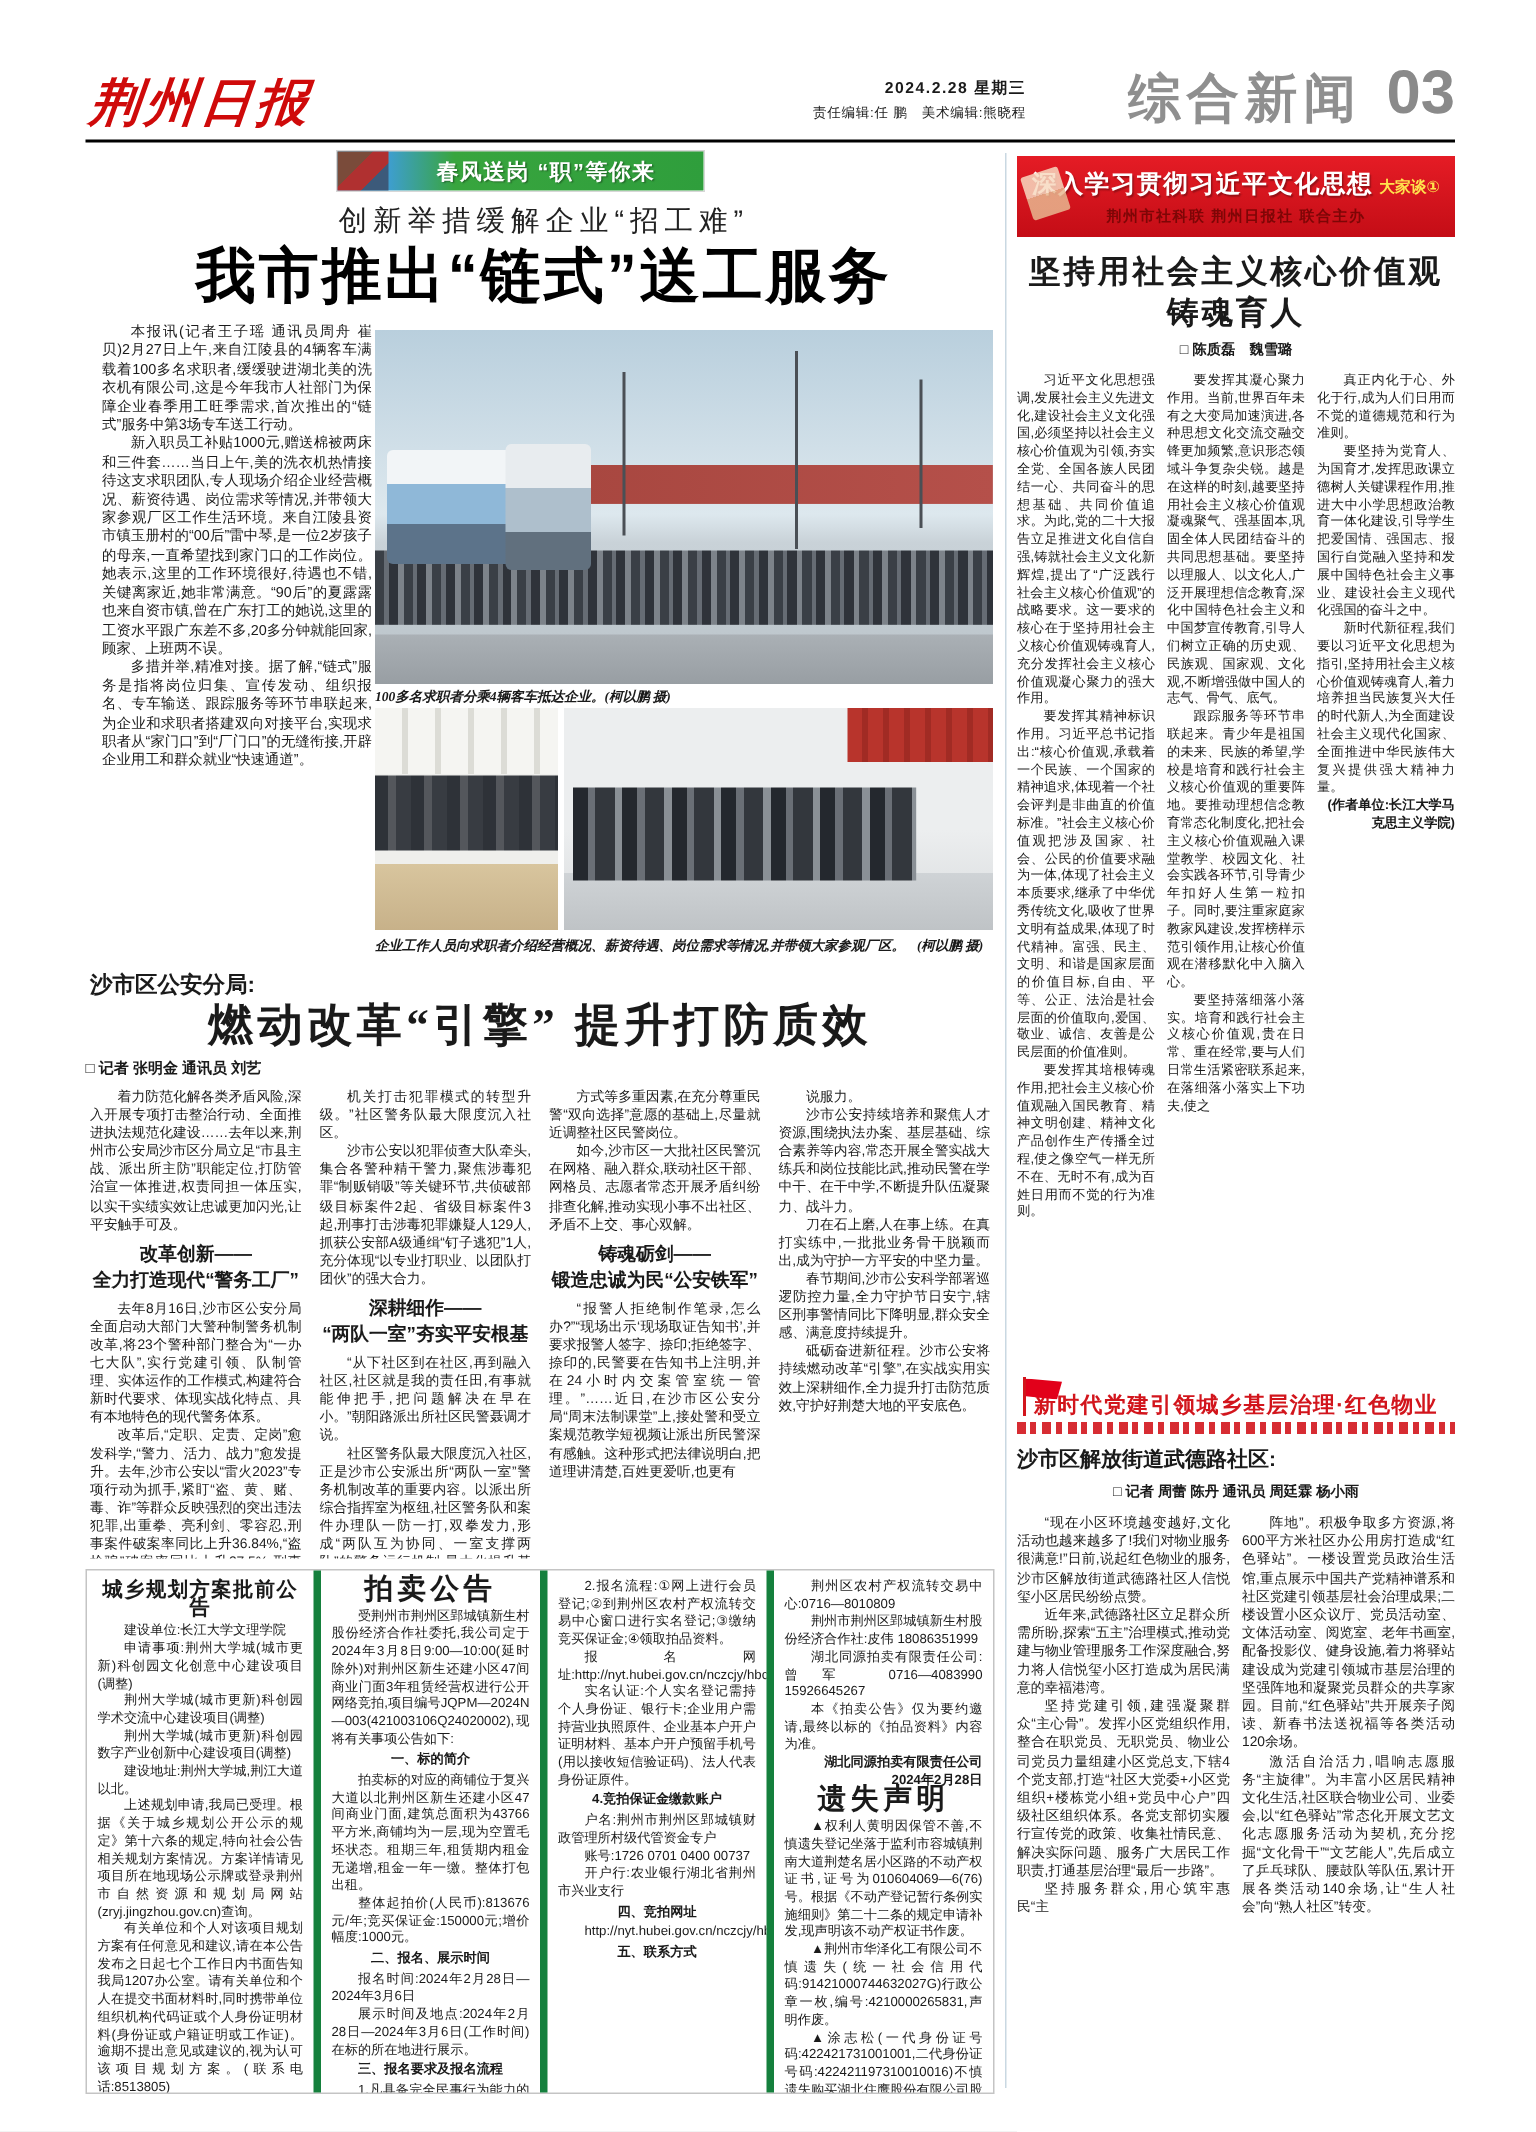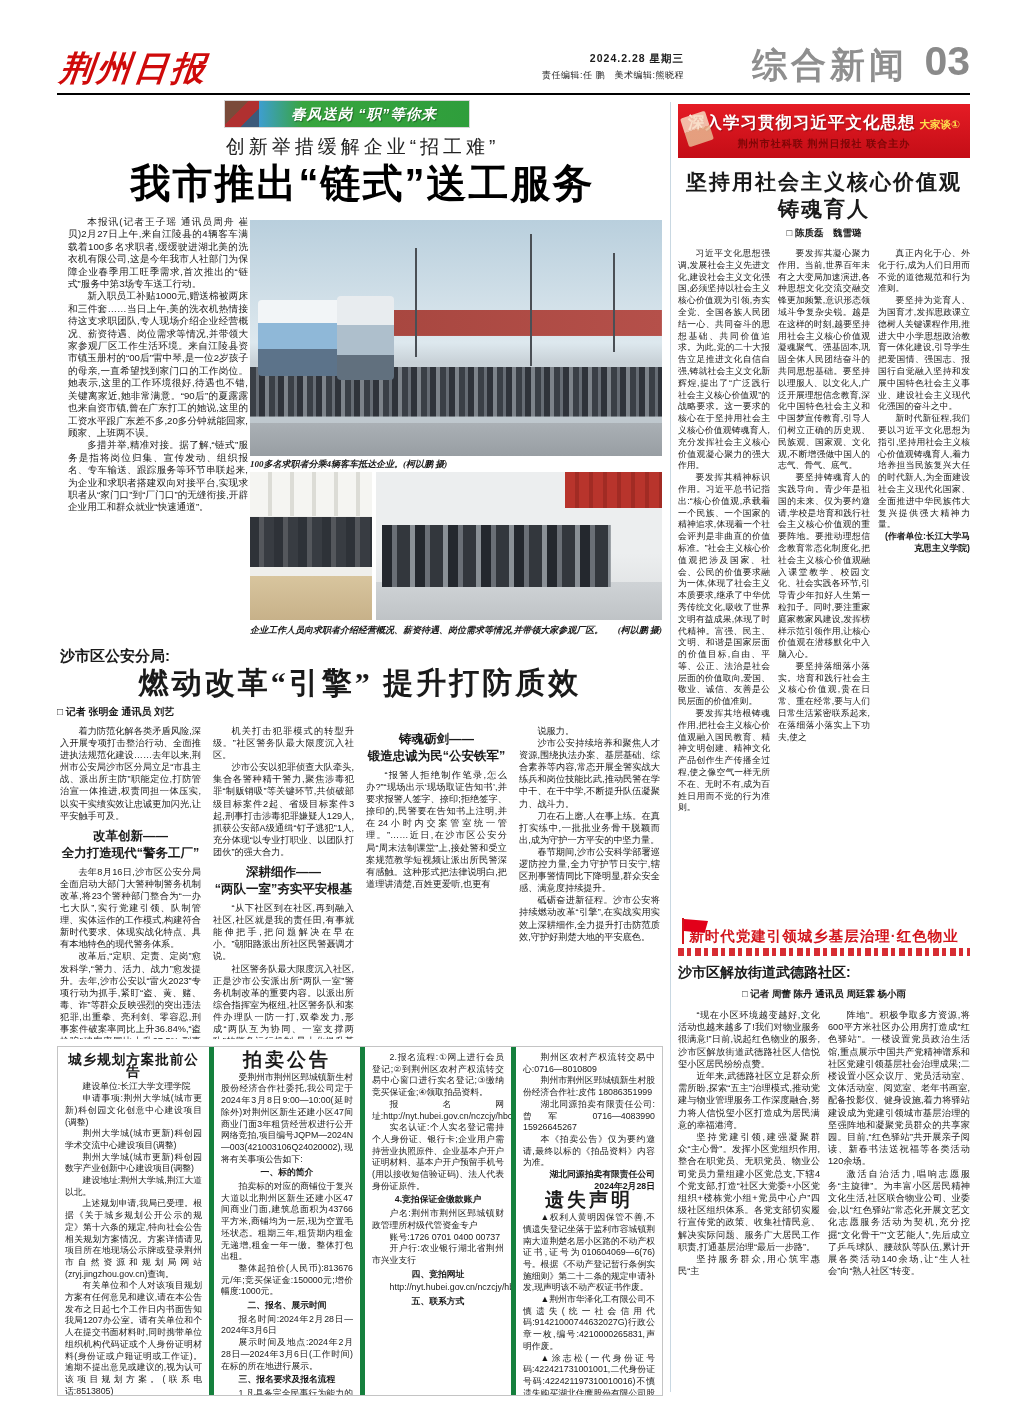--- a/index.html
+++ b/index.html
@@ -20,21 +20,21 @@
   .t{margin:0;text-indent:2em;text-align:justify;}
   .hh{margin:2px 0;font-weight:bold;text-align:center;text-indent:0;}
   .rr{margin:0;font-weight:bold;text-align:right;text-indent:0;}
   .caption{font-size:9px;line-height:12px;font-style:italic;font-family:"Liberation Serif",serif;font-weight:bold;}
   
   #story{position:absolute;left:62px;top:98px;width:601px;height:547px;}
   .jobs-banner{position:absolute;left:163px;top:3px;width:244px;height:26px;display:flex;align-items:center;
                background:linear-gradient(90deg,#3e9ecf 0 14%,#38a53e 32%,#2f9e3c 100%);box-shadow:0 0 0 1px #d7d7d7;}
   .jobs-thumb{width:34px;height:100%;background:linear-gradient(135deg,#7a4b3a 0 40%,#b03030 40% 70%,#3c5a7a 70%);}
   .jobs-label{flex:1;text-align:center;color:#fff;font-weight:bold;font-size:14.5px;letter-spacing:1px;
-              text-shadow:1px 1px 1px rgba(0,0,0,.35);font-style:italic;}
+              text-shadow:1px 1px 1px rgba(0,0,0,.35);}
   .story-kicker{position:absolute;left:0;top:36px;width:100%;text-align:center;font-size:19px;
                 letter-spacing:4px;color:#222;}
   .story-headline{position:absolute;left:0;top:58px;width:100%;text-align:center;font-size:40px;
                   font-weight:900;letter-spacing:2px;color:#000;}
   .story-text{position:absolute;left:6px;top:118px;width:180px;height:424px;overflow:hidden;
               font-size:9.6px;line-height:12.4px;}
   .ph{position:absolute;overflow:hidden;}
   .ph-main{left:188px;top:122px;width:412px;height:236px;
      background:
        linear-gradient(180deg,rgba(0,0,0,0) 0,rgba(0,0,0,0) 100%),
@@ -54,21 +54,21 @@
        linear-gradient(180deg,#d8c59e,#c7b189) no-repeat 0 100%/100% 30%,
        linear-gradient(#efefec,#efefec);}
   .ph-walk{left:314px;top:374px;width:286px;height:148px;
      background:
        repeating-linear-gradient(90deg,#24282e 0 10px,#6a6f76 10px 15px,#33373d 15px 28px,#8a9096 28px 33px) no-repeat 10% 62%/80% 42%,
        linear-gradient(180deg,#cfd3d6,#bfc3c6) no-repeat 0 100%/100% 26%,
        linear-gradient(180deg,#eceeef 0 55%,#d8dbdd 100%);}
   .crane{position:absolute;right:0;top:0;width:34%;height:24%;
      background:repeating-linear-gradient(90deg,#b8342c 0 10px,#a12b24 10px 14px);}
   .cap1{position:absolute;left:188px;top:360px;width:300px;}
-  .cap2{position:absolute;left:188px;top:526px;width:412px;display:flex;justify-content:space-between;gap:8px;}
+  .cap2{position:absolute;left:188px;top:526px;width:412px;display:flex;gap:8px;}
   
   #police{position:absolute;left:57px;top:645px;width:606px;height:398px;}
   .po-kicker{position:absolute;left:3px;top:2px;font-size:15px;font-weight:bold;}
   .po-headline{position:absolute;left:0;top:18px;width:100%;text-align:center;font-size:30px;font-weight:900;
                letter-spacing:3px;font-family:"Liberation Serif","DejaVu Serif",serif;}
   .po-byline{position:absolute;left:0;top:60px;width:100%;text-align:left;font-size:10px;font-weight:bold;}
   .po-cols{position:absolute;left:3px;top:80px;width:600px;height:314px;display:flex;gap:12px;}
   .po-col{width:141px;height:100%;overflow:hidden;font-size:9.2px;line-height:12.1px;}
   .colhead{font-weight:bold;text-align:center;white-space:pre-line;font-size:12.5px;line-height:17px;margin:6px 0 4px;}
   
@@ -181,20 +181,24 @@
             <p class="t">沙市公安以犯罪侦查大队牵头,集合各警种精干警力,聚焦涉毒犯罪“制贩销吸”等关键环节,共侦破部级目标案件2起、省级目标案件3起,刑事打击涉毒犯罪嫌疑人129人,抓获公安部A级通缉“钉子逃犯”1人,充分体现“以专业打职业、以团队打团伙”的强大合力。</p>
           </div>
         <div class="colhead">深耕细作——
 “两队一室”夯实平安根基</div>
         <div>
             <p class="t">“从下社区到在社区,再到融入社区,社区就是我的责任田,有事就能伸把手,把问题解决在早在小。”朝阳路派出所社区民警聂调才说。</p>
             <p class="t">社区警务队最大限度沉入社区,正是沙市公安派出所“两队一室”警务机制改革的重要内容。以派出所综合指挥室为枢纽,社区警务队和案件办理队一防一打,双拳发力,形成“两队互为协同、一室支撑两队”的警务运行机制,最大化提升基层警务效能。</p>
           </div>
       </div>
       <div class="po-col">
+        <div>
+            <p class="t">方式等多重因素,在充分尊重民警“双向选择”意愿的基础上,尽量就近调整社区民警岗位。</p>
+            <p class="t">如今,沙市区一大批社区民警沉在网格、融入群众,联动社区干部、网格员、志愿者常态开展矛盾纠纷排查化解,推动实现小事不出社区、矛盾不上交、事心双解。</p>
+          </div>
         <div class="colhead">铸魂砺剑——
 锻造忠诚为民“公安铁军”</div>
         <div>
             <p class="t">“报警人拒绝制作笔录,怎么办?”“现场出示‘现场取证告知书’,并要求报警人签字、捺印;拒绝签字、捺印的,民警要在告知书上注明,并在24小时内交案管室统一管理。”……近日,在沙市区公安分局“周末法制课堂”上,接处警和受立案规范教学短视频让派出所民警深有感触。这种形式把法律说明白,把道理讲清楚,百姓更爱听,也更有</p>
           </div>
       </div>
       <div class="po-col">
         <div>
             <p class="t">说服力。</p>
             <p class="t">沙市公安持续培养和聚焦人才资源,围绕执法办案、基层基础、综合素养等内容,常态开展全警实战大练兵和岗位技能比武,推动民警在学中干、在干中学,不断提升队伍凝聚力、战斗力。</p>
@@ -277,21 +281,21 @@
 铸魂育人</h2>
     <div class="va-byline">□ 陈质磊　魏雪璐</div>
     <div class="va-cols">
       <div class="va-col">
           <p class="t">习近平文化思想强调,发展社会主义先进文化,建设社会主义文化强国,必须坚持以社会主义核心价值观为引领,夯实全党、全国各族人民团结一心、共同奋斗的思想基础、共同价值追求。为此,党的二十大报告立足推进文化自信自强,铸就社会主义文化新辉煌,提出了“广泛践行社会主义核心价值观”的战略要求。这一要求的核心在于坚持用社会主义核心价值观铸魂育人,充分发挥社会主义核心价值观凝心聚力的强大作用。</p>
           <p class="t">要发挥其精神标识作用。习近平总书记指出:“核心价值观,承载着一个民族、一个国家的精神追求,体现着一个社会评判是非曲直的价值标准。”社会主义核心价值观把涉及国家、社会、公民的价值要求融为一体,体现了社会主义本质要求,继承了中华优秀传统文化,吸收了世界文明有益成果,体现了时代精神。富强、民主、文明、和谐是国家层面的价值目标,自由、平等、公正、法治是社会层面的价值取向,爱国、敬业、诚信、友善是公民层面的价值准则。</p>
           <p class="t">要发挥其培根铸魂作用,把社会主义核心价值观融入国民教育、精神文明创建、精神文化产品创作生产传播全过程,使之像空气一样无所不在、无时不有,成为百姓日用而不觉的行为准则。</p>
         </div>
       <div class="va-col">
           <p class="t">要发挥其凝心聚力作用。当前,世界百年未有之大变局加速演进,各种思想文化交流交融交锋更加频繁,意识形态领域斗争复杂尖锐。越是在这样的时刻,越要坚持用社会主义核心价值观凝魂聚气、强基固本,巩固全体人民团结奋斗的共同思想基础。要坚持以理服人、以文化人,广泛开展理想信念教育,深化中国特色社会主义和中国梦宣传教育,引导人们树立正确的历史观、民族观、国家观、文化观,不断增强做中国人的志气、骨气、底气。</p>
-          <p class="t">要坚持铸魂育人的实践导向。青少年是祖国的未来、仅为要约邀请,学校是培育和践行社会主义核心价值观的重要阵地。要推动理想信念教育常态化制度化,把社会主义核心价值观融入课堂教学、校园文化、社会实践各环节,引导青少年扣好人生第一粒扣子。同时,要注重家庭家教家风建设,发挥榜样示范引领作用,让核心价值观在潜移默化中入脑入心。</p>
+          <p class="t">跟踪服务等环节串联起来。青少年是祖国的未来、民族的希望,学校是培育和践行社会主义核心价值观的重要阵地。要推动理想信念教育常态化制度化,把社会主义核心价值观融入课堂教学、校园文化、社会实践各环节,引导青少年扣好人生第一粒扣子。同时,要注重家庭家教家风建设,发挥榜样示范引领作用,让核心价值观在潜移默化中入脑入心。</p>
           <p class="t">要坚持落细落小落实。培育和践行社会主义核心价值观,贵在日常、重在经常,要与人们日常生活紧密联系起来,在落细落小落实上下功夫,使之</p>
         </div>
       <div class="va-col">
           <p class="t">真正内化于心、外化于行,成为人们日用而不觉的道德规范和行为准则。</p>
           <p class="t">要坚持为党育人、为国育才,发挥思政课立德树人关键课程作用,推进大中小学思想政治教育一体化建设,引导学生把爱国情、强国志、报国行自觉融入坚持和发展中国特色社会主义事业、建设社会主义现代化强国的奋斗之中。</p>
           <p class="t">新时代新征程,我们要以习近平文化思想为指引,坚持用社会主义核心价值观铸魂育人,着力培养担当民族复兴大任的时代新人,为全面建设社会主义现代化国家、全面推进中华民族伟大复兴提供强大精神力量。</p>
           <p class="rr">(作者单位:长江大学马克思主义学院)</p>
         </div>
     </div>
   </aside>

